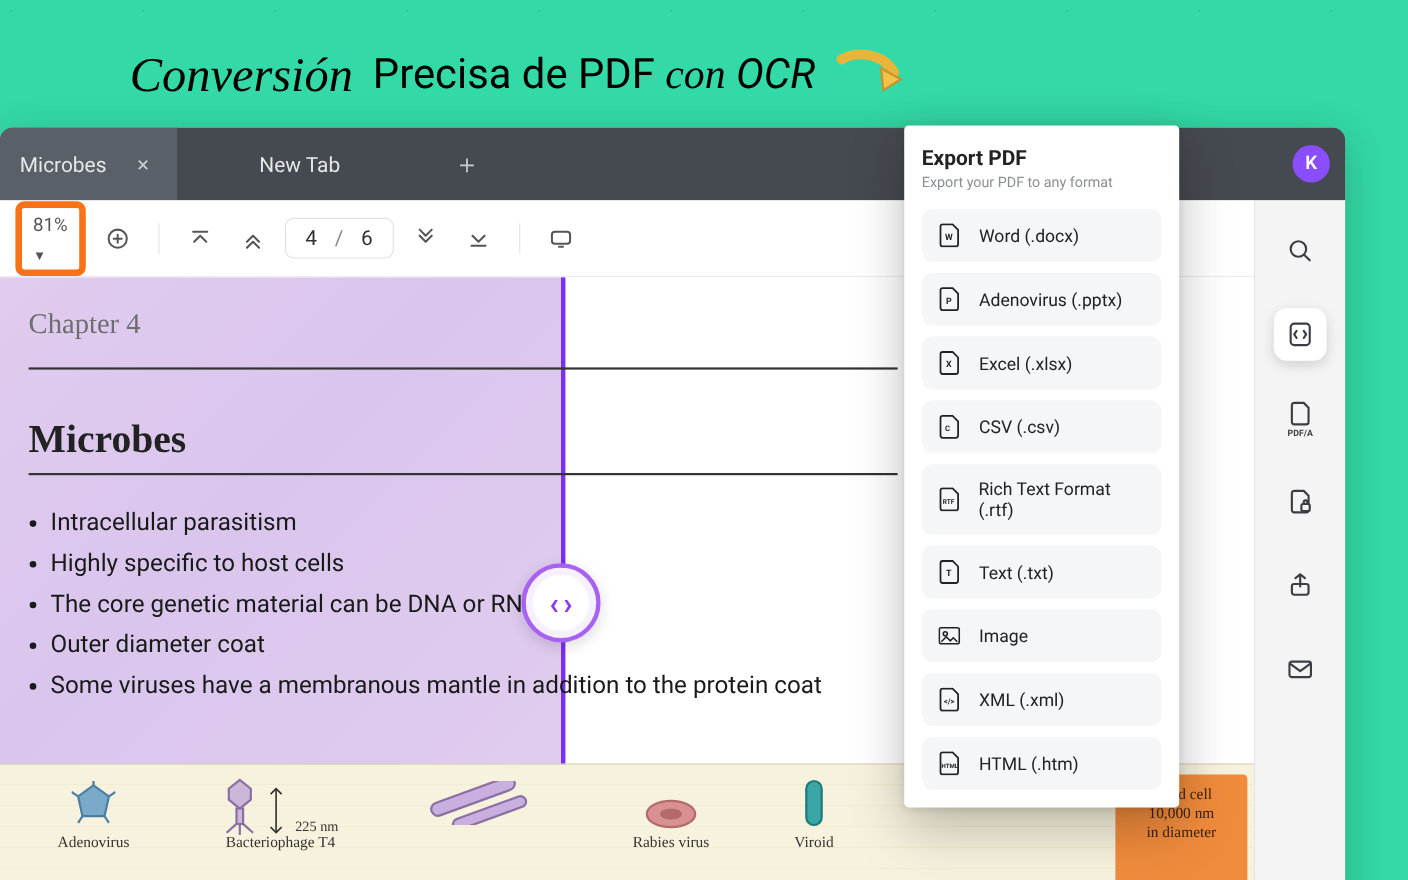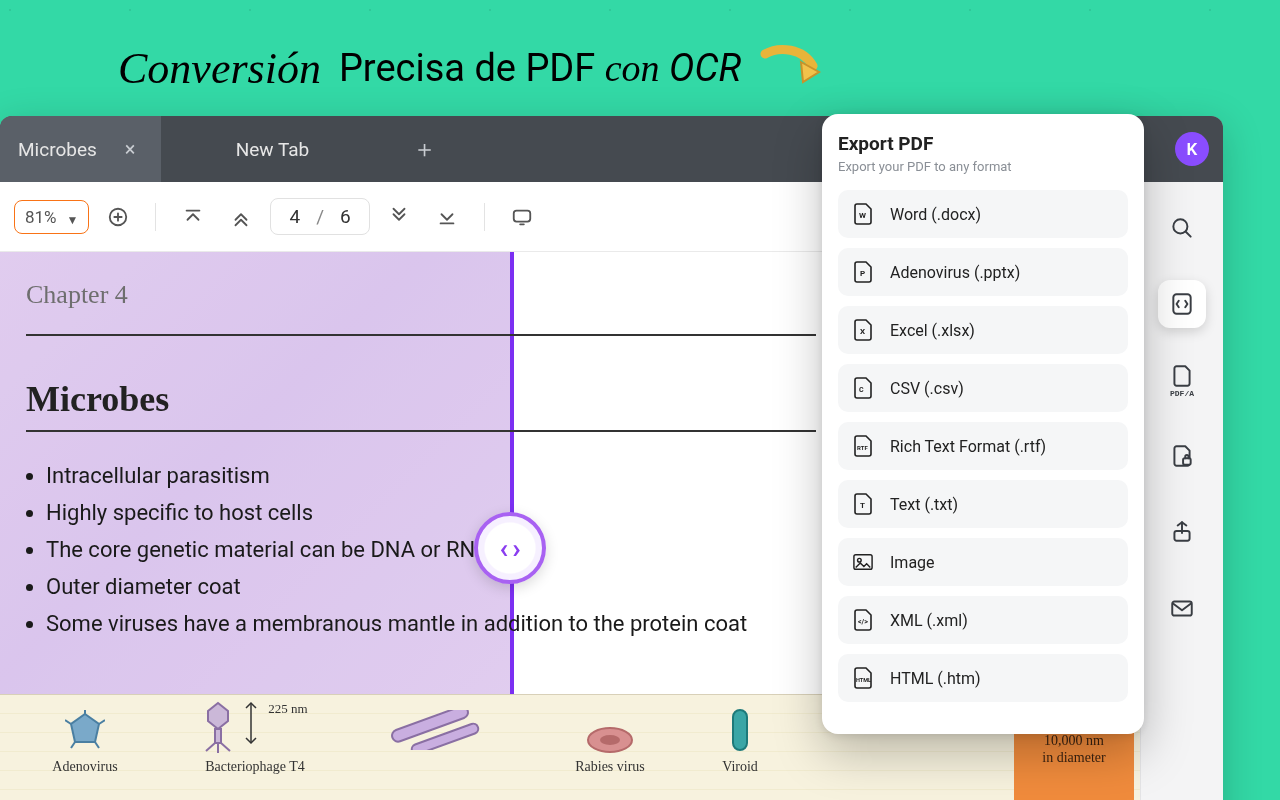--- a/index.html
+++ b/index.html
@@ -79,23 +79,23 @@
   
   .toolbar {
     height: 70px;
     border-bottom: 1px solid #eaeaea;
     display: flex; align-items: center;
     padding: 0 14px;
     gap: 10px;
     color: #555;
   }
   .zoom-box {
-    display:flex; align-items:flex-end; gap:10px;
-    border:1px solid #f97316; border-radius:8px;
-    padding:6px 10px; font-size:17px;
+    display:flex; align-items:flex-start; gap:10px;
+    border:6px solid #f97316; border-radius:8px;
+    padding:6px 10px; font-size:17px;flex-direction:column;
   }
   .zoom-box .caret { font-size:12px; }
   .tb-btn {
     width:38px; height:38px;
     display:flex; align-items:center; justify-content:center;
     color:#555;
   }
   .tb-sep { width:1px; height:28px; background:#e3e3e3; margin: 0 8px;}
   .page-nav {
     display:flex; align-items:center; gap:16px;
@@ -172,37 +172,36 @@
     position:absolute; right:0; top:66px; width:83px; height:618px;
     background:#f4f4f5;
     border-left:1px solid #e4e4e6;
     display:flex; flex-direction:column; align-items:center;
     padding-top:22px; gap:28px;
   }
   .rail-btn{
     width:48px; height:48px; border-radius:12px;
     display:flex; align-items:center; justify-content:center;
     color:#3a3e44;
-    font-family:Liberation Mono, monospace;
   }
   .rail-btn.active{
     background:#fff; box-shadow:0 4px 12px rgba(0,0,0,.15);
   }
   .rail-btn svg{ width:26px; height:26px; stroke:#3a3e44; stroke-width:1.8; fill:none; stroke-linecap:round; stroke-linejoin:round;}
   .rail-badge{ font-size:8px; font-weight:700; }
 
   
   .popover{
     position:absolute;
     left:822px; top:114px;
-    width:322px;
+    width:250px;
     background:#fff;
-    border-radius:16px;
+    border-radius:4px;
     box-shadow:0 18px 48px rgba(0,0,0,.25), 0 2px 8px rgba(0,0,0,.1);
-    padding:18px 16px 32px 16px;
+    padding:18px 16px 16px 16px;
     z-index:50;
   }
   .popover h3{ font-size:19px; font-weight:700; color:#222; margin-bottom:4px;}
   .popover .sub{ font-size:13px; color:#8a8f96; margin-bottom:16px; }
   .opt{
     display:flex; align-items:center; gap:16px;
     background:#f5f6f7;
     border-radius:10px;
     padding:13px 14px;
     margin-bottom:10px;
@@ -333,21 +332,21 @@
                   <line x1="34" y1="14" x2="40" y2="10"></line>
                   <line x1="6" y1="14" x2="0" y2="10"></line>
                   <line x1="30" y1="32" x2="34" y2="38"></line>
                   <line x1="10" y1="32" x2="6" y2="38"></line>
                 </g>
               </svg>
             </div>
           <div>Adenovirus</div>
         </div>
         <div class="virus-item">
-          <div class="glyph" style="gap:8px; display:flex; align-items:flex-start;font-family:Liberation Serif, serif;">
+          <div class="glyph" style="gap:8px; display:flex; align-items:flex-end;font-family:Liberation Serif, serif;">
             <svg width="32" height="52" viewBox="0 0 32 52">
                 <polygon points="16,2 26,10 26,20 16,28 6,20 6,10" fill="#cbb8d8" stroke="#8a6fa3" stroke-width="2"></polygon>
                 <rect x="13" y="28" width="6" height="14" fill="#cbb8d8" stroke="#8a6fa3" stroke-width="2"></rect>
                 <g stroke="#8a6fa3" stroke-width="2">
                   <line x1="13" y1="42" x2="4" y2="50"></line>
                   <line x1="19" y1="42" x2="28" y2="50"></line>
                   <line x1="16" y1="42" x2="16" y2="52"></line>
                 </g>
               </svg>
             <svg width="18" height="44" viewBox="0 0 18 44">

